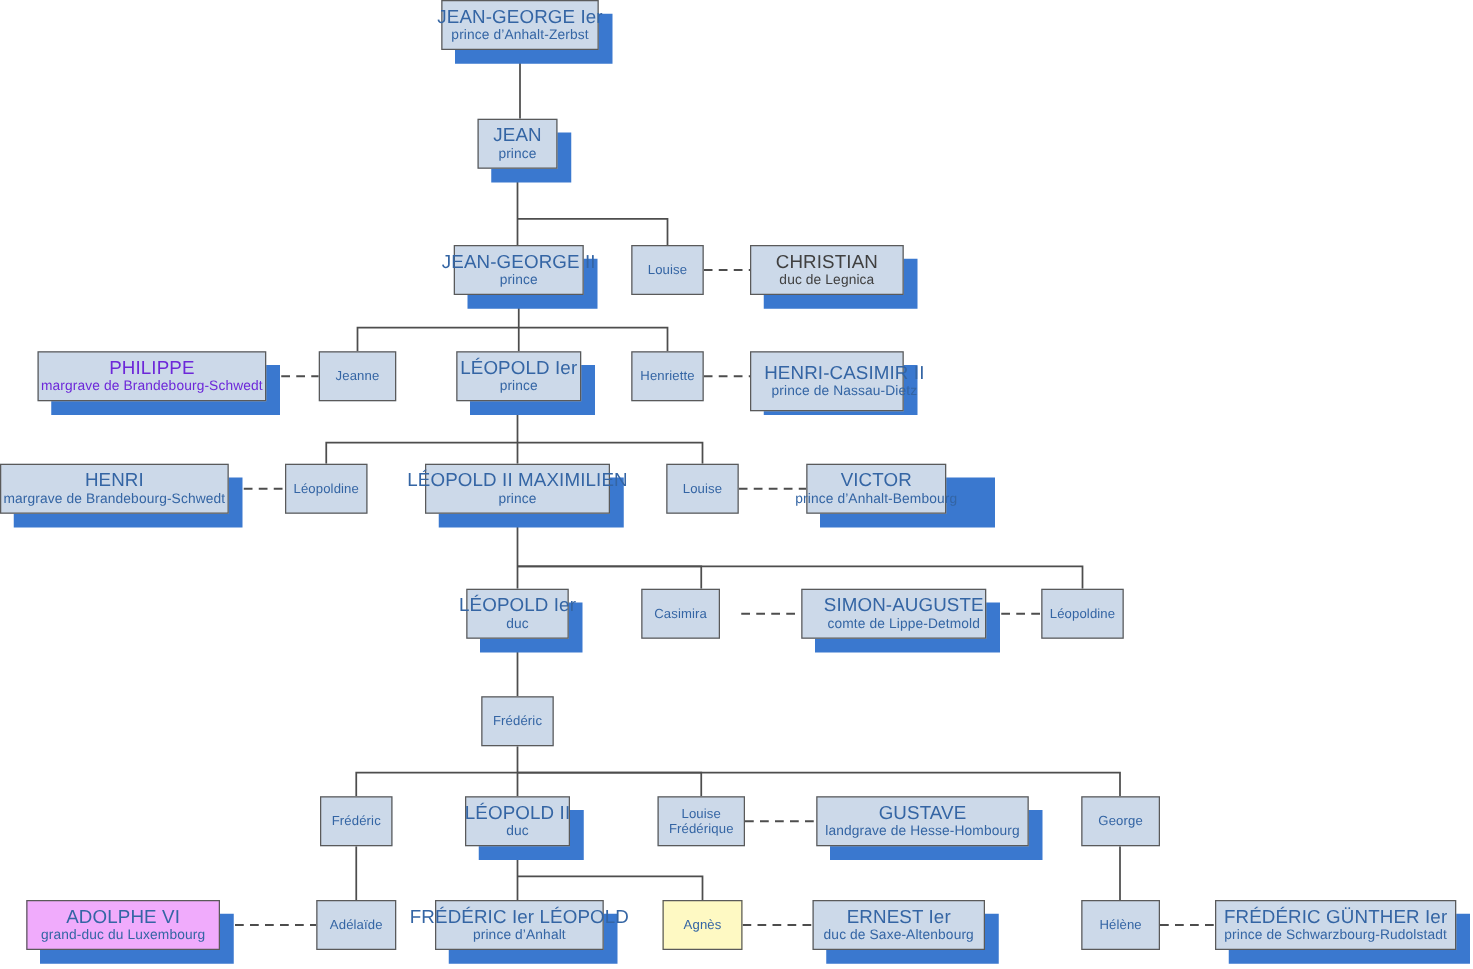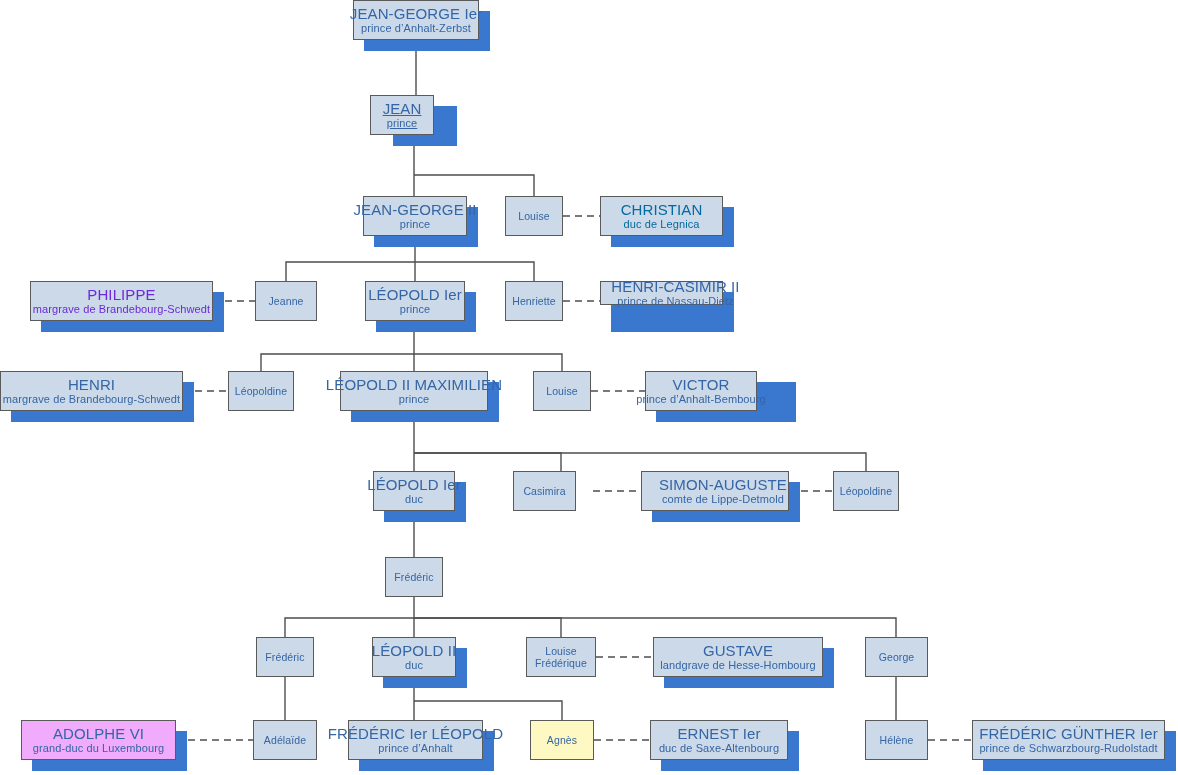--- a/index.html
+++ b/index.html
@@ -115,50 +115,50 @@
     <div class="shadow" style="left: 383px; top: 648px; width: 84px; height: 40px; background: rgb(58, 120, 207);"></div>
     <div class="shadow" style="left: 664px; top: 648px; width: 170px; height: 40px; background: rgb(58, 120, 207);"></div>
     <div class="shadow" style="left: 32px; top: 731px; width: 155px; height: 40px; background: rgb(58, 120, 207);"></div>
     <div class="shadow" style="left: 359px; top: 731px; width: 135px; height: 40px; background: rgb(58, 120, 207);"></div>
     <div class="shadow" style="left: 661px; top: 731px; width: 138px; height: 40px; background: rgb(58, 120, 207);"></div>
     <div class="shadow" style="left: 983px; top: 731px; width: 193px; height: 40px; background: rgb(58, 120, 207);"></div>
     <div class="node" style="left: 353px; top: 0px; width: 126px; height: 40px; background: rgb(204, 217, 233); border-color: rgb(90, 90, 90); color: rgb(52, 101, 164);">
       <div class="ttl">JEAN-GEORGE Ier</div>
       <div class="sub">prince d’Anhalt-Zerbst</div>
     </div>
-    <div class="node" style="left: 370px; top: 95px; width: 64px; height: 40px; background: rgb(204, 217, 233); border-color: rgb(90, 90, 90); color: rgb(52, 101, 164); text-decoration: underline;">
+    <div class="node" style="left: 382px; top: 95px; width: 64px; height: 40px; background: rgb(204, 217, 233); border-color: rgb(90, 90, 90); color: rgb(52, 101, 164);">
       <div class="ttl">JEAN</div>
       <div class="sub">prince</div>
     </div>
     <div class="node" style="left: 363px; top: 196px; width: 104px; height: 40px; background: rgb(204, 217, 233); border-color: rgb(90, 90, 90); color: rgb(52, 101, 164);">
       <div class="ttl">JEAN-GEORGE II</div>
       <div class="sub">prince</div>
     </div>
     <div class="node small" style="left: 505px; top: 196px; width: 58px; height: 40px; background: rgb(204, 217, 233); border-color: rgb(90, 90, 90); color: rgb(52, 101, 164);">
       <div class="ttl">Louise</div>
     </div>
-    <div class="node" style="left: 600px; top: 196px; width: 123px; height: 40px; background: rgb(204, 217, 233); border-color: rgb(90, 90, 90); color: #0369a1;">
+    <div class="node" style="left: 600px; top: 196px; width: 123px; height: 40px; background: rgb(204, 217, 233); border-color: rgb(90, 90, 90); color: #404040;">
       <div class="ttl">CHRISTIAN</div>
       <div class="sub">duc de Legnica</div>
     </div>
     <div class="node" style="left: 30px; top: 281px; width: 183px; height: 40px; background: rgb(204, 217, 233); border-color: rgb(90, 90, 90); color: #6d28d9;">
       <div class="ttl">PHILIPPE</div>
       <div class="sub">margrave de Brandebourg-Schwedt</div>
     </div>
     <div class="node small" style="left: 255px; top: 281px; width: 62px; height: 40px; background: rgb(204, 217, 233); border-color: rgb(90, 90, 90); color: rgb(52, 101, 164);">
       <div class="ttl">Jeanne</div>
     </div>
     <div class="node" style="left: 365px; top: 281px; width: 100px; height: 40px; background: rgb(204, 217, 233); border-color: rgb(90, 90, 90); color: rgb(52, 101, 164);">
       <div class="ttl">LÉOPOLD Ier</div>
       <div class="sub">prince</div>
     </div>
     <div class="node small" style="left: 505px; top: 281px; width: 58px; height: 40px; background: rgb(204, 217, 233); border-color: rgb(90, 90, 90); color: rgb(52, 101, 164);">
       <div class="ttl">Henriette</div>
     </div>
-    <div class="node" style="left: 600px; top: 281px; width: 123px; height: 24px; background: rgb(204, 217, 233); border-color: rgb(90, 90, 90); color: rgb(52, 101, 164); padding-left: 28px;">
+    <div class="node" style="left: 600px; top: 281px; width: 123px; height: 48px; background: rgb(204, 217, 233); border-color: rgb(90, 90, 90); color: rgb(52, 101, 164); padding-left: 28px;">
       <div class="ttl">HENRI-CASIMIR II</div>
       <div class="sub">prince de Nassau-Dietz</div>
     </div>
     <div class="node" style="left: 0px; top: 371px; width: 183px; height: 40px; background: rgb(204, 217, 233); border-color: rgb(90, 90, 90); color: rgb(52, 101, 164);">
       <div class="ttl">HENRI</div>
       <div class="sub">margrave de Brandebourg-Schwedt</div>
     </div>
     <div class="node small" style="left: 228px; top: 371px; width: 66px; height: 40px; background: rgb(204, 217, 233); border-color: rgb(90, 90, 90); color: rgb(52, 101, 164);">
       <div class="ttl">Léopoldine</div>
     </div>

